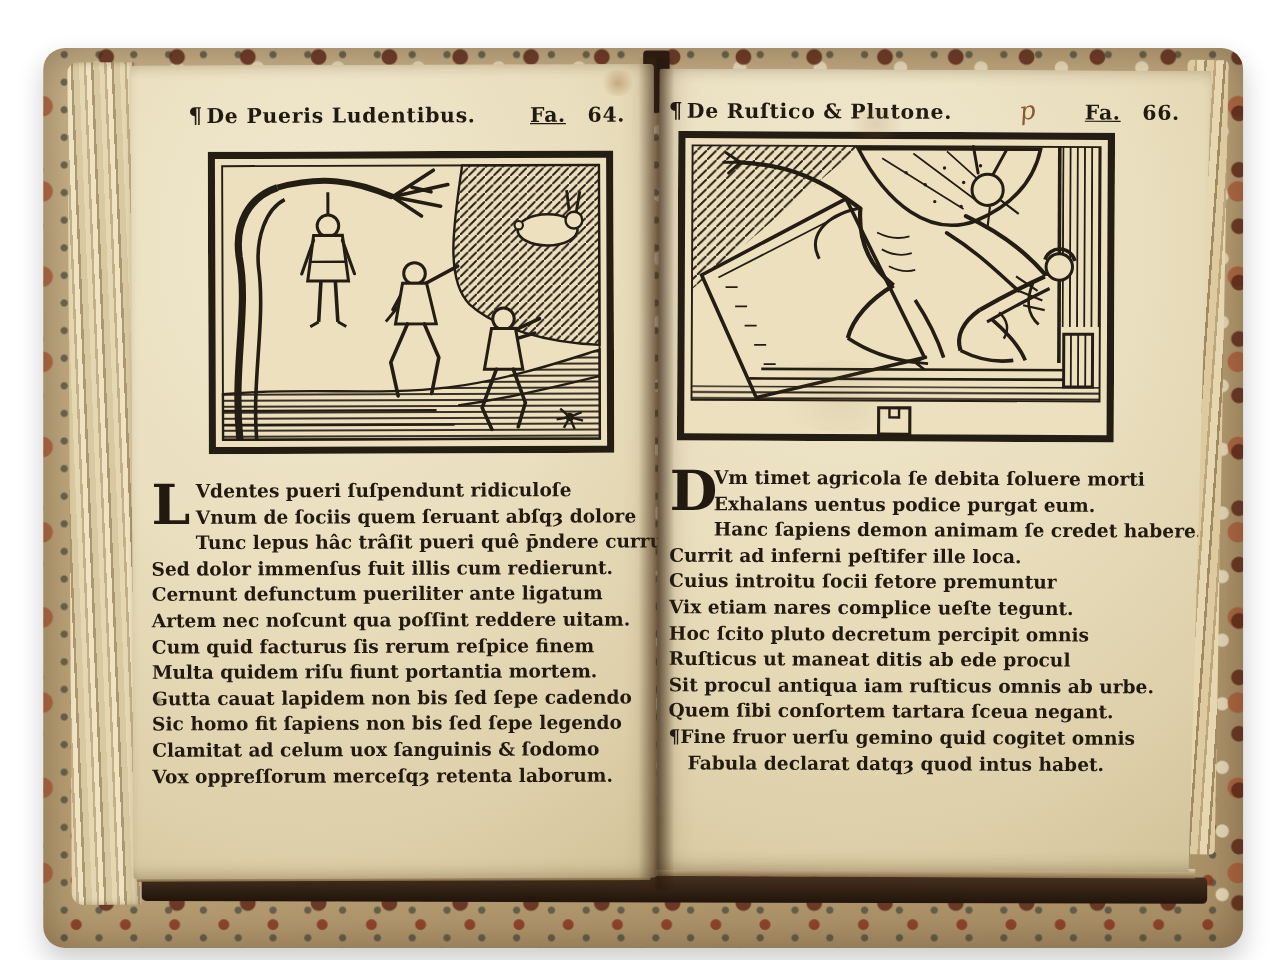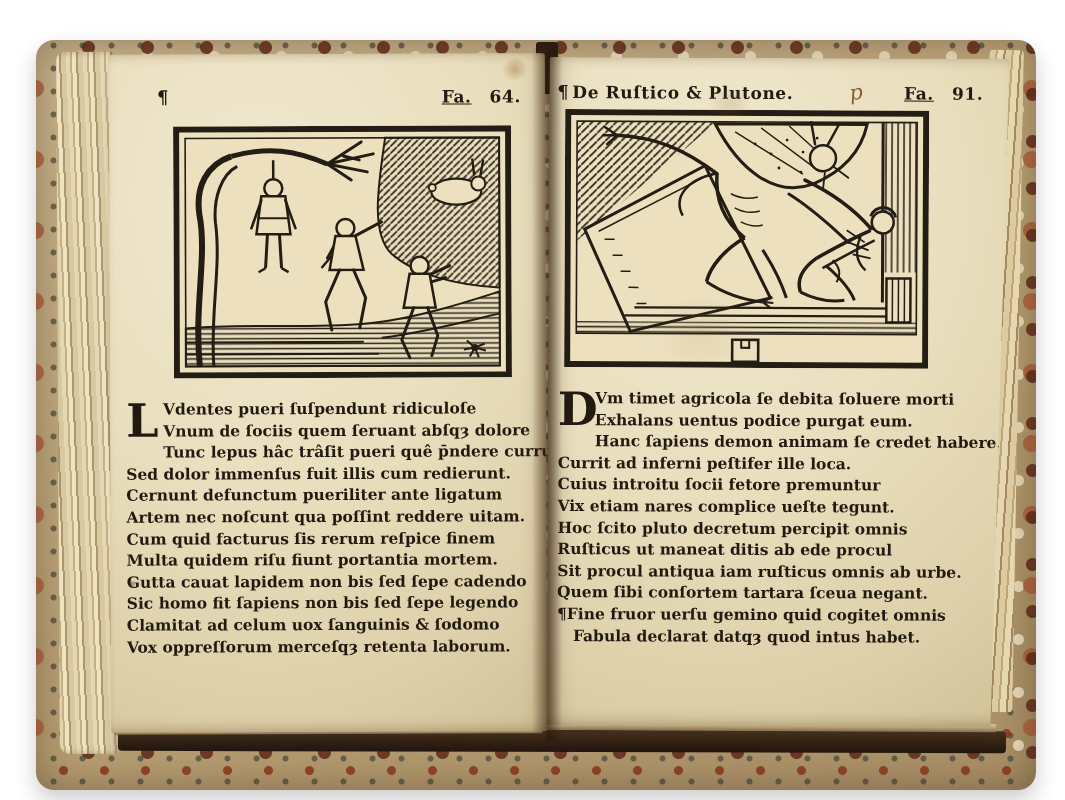--- a/index.html
+++ b/index.html
@@ -84,20 +84,21 @@
 <div class="abs spine-top"></div>
 <div class="abs bottom-dark"></div>
 <div class="abs fore-edge-left"></div>
 <div class="abs back-leaves-right"></div>
 <div class="abs leaf-edge l"></div>
 <div class="abs leaf-edge r"></div>
 
 <div class="abs page left">
   <div class="header">
     <span class="hdr-marker">¶</span>
+    <span>De Pueris Ludentibus.</span>
     <span class="hdr-folio">Fa.</span>
     <span class="hdr-num">64.</span>
   </div>
 
   <div class="woodcut">
     <svg viewBox="0 0 338 252" xmlns="http://www.w3.org/2000/svg">
       <defs>
         <pattern id="lh" width="6" height="5" patternUnits="userSpaceOnUse">
             <path d="M0 2.5H6" stroke="#241d13" stroke-width="1.5"></path>
           </pattern>
@@ -171,21 +172,21 @@
     <div class="textline">Vox oppreſſorum merceſqȝ retenta laborum.</div>
   </div>
 </div>
 
 <div class="abs page right">
   <div class="header">
     <span class="hdr-marker">¶</span>
     <span>De Ruſtico &amp; Plutone.</span>
     <span class="annotation">p</span>
     <span class="hdr-folio">Fa.</span>
-    <span class="hdr-num">91.</span>
+    <span class="hdr-num">66.</span>
   </div>
 
   <div class="woodcut">
     <svg viewBox="0 0 364 258" xmlns="http://www.w3.org/2000/svg">
       <defs>
         <pattern id="rd" width="8" height="8" patternUnits="userSpaceOnUse">
             <path d="M-1 9L9 -1" stroke="#241d13" stroke-width="1.6"></path>
           </pattern>
         <pattern id="rv" width="6" height="6" patternUnits="userSpaceOnUse">
             <path d="M3 0V6" stroke="#241d13" stroke-width="1.5"></path>

